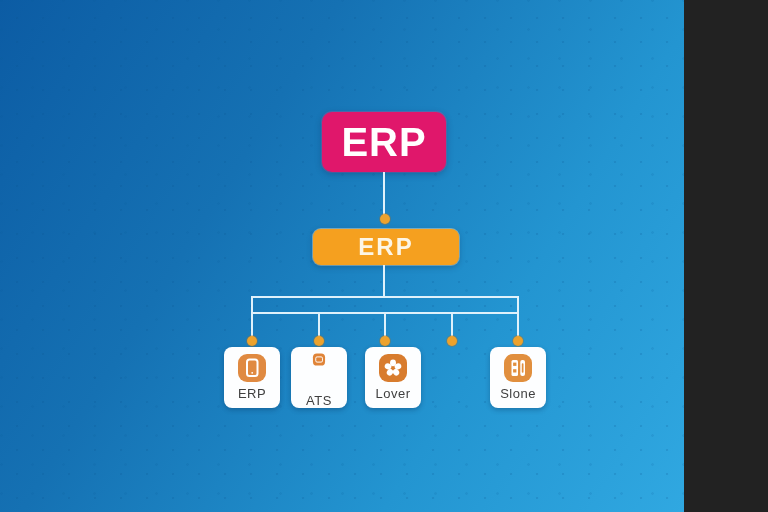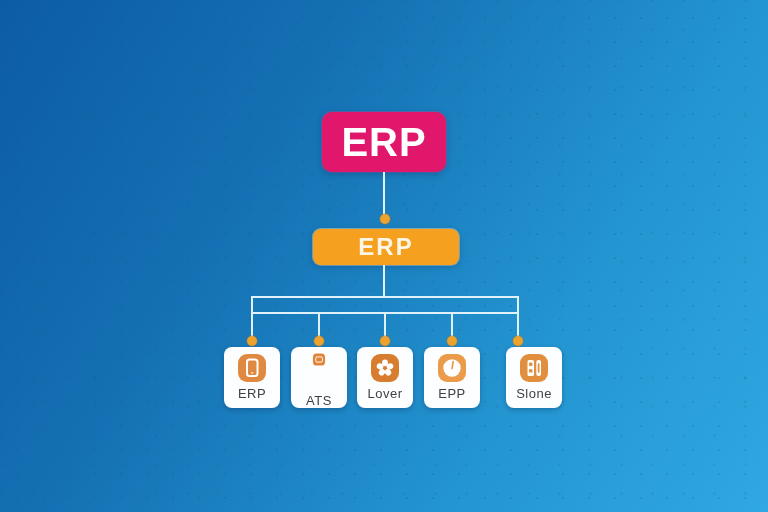--- a/index.html
+++ b/index.html
@@ -1,18 +1,18 @@
 <!DOCTYPE html>
 <html><head>
 <meta charset="utf-8">
 <style>
   html,body{margin:0;padding:0;background:#222;}
   #canvas{
     position:relative;
-    width:768px;height:512px;
+    width:684px;height:512px;
     overflow:hidden;
     font-family:"Liberation Sans","DejaVu Sans",sans-serif;
     background:
       radial-gradient(rgba(8,80,140,0.18) 1.2px, transparent 1.6px),
       radial-gradient(rgba(8,90,150,0.14) 1.2px, transparent 1.6px),
       linear-gradient(122deg,#0c5ca4 0%,#1571b3 34%,#2395d1 70%,#30a8e1 100%);
     background-size:26px 24px,31px 29px,100% 100%;
     background-position:4px 6px,17px 15px,0 0;
   }
 
@@ -47,21 +47,21 @@
   .child-dot{top:336px;}
   #cdot-0{left:247px;} #cdot-1{left:314px;} #cdot-2{left:380px;} #cdot-3{left:447px;} #cdot-4{left:513px;}
 
   
   .child{
     position:absolute;top:347px;width:56px;height:61px;
     background:#fdfeff;border-radius:8px;box-sizing:border-box;
     box-shadow:0 2px 5px rgba(5,35,75,0.30);
     display:flex;flex-direction:column;align-items:center;
   }
-  #child-0{left:224px;} #child-1{left:291px;gap:24px;} #child-2{left:357px;} #child-3{left:424px;} #child-4{left:506px;}
+  #child-0{left:224px;} #child-1{left:291px;gap:24px;} #child-2{left:365px;} #child-3{left:424px;} #child-4{left:490px;}
   .child .icon{margin-top:6px;width:30px;height:30px;display:block;}
   .child-label{
     margin-top:3px;font-size:13px;color:#3f3f3f;font-weight:400;letter-spacing:0.5px;
   }
 </style>
 </head>
 <body>
 
 <div id="canvas">
 
@@ -113,28 +113,20 @@
         <ellipse cx="15" cy="9.8" rx="3" ry="3.4"></ellipse>
         <ellipse cx="15" cy="9.8" rx="3" ry="3.4" transform="rotate(72 15 15)"></ellipse>
         <ellipse cx="15" cy="9.8" rx="3" ry="3.4" transform="rotate(144 15 15)"></ellipse>
         <ellipse cx="15" cy="9.8" rx="3" ry="3.4" transform="rotate(216 15 15)"></ellipse>
         <ellipse cx="15" cy="9.8" rx="3" ry="3.4" transform="rotate(288 15 15)"></ellipse>
       </g>
     </svg>
     <div class="child-label">Lover</div>
   </div>
 
-  <div class="child" id="child-3">
-    <svg class="icon" viewBox="0 0 30 30">
-      <rect x="1" y="1" width="28" height="28" rx="9" fill="#ea9c4b"></rect>
-      <circle cx="15" cy="15" r="8.7" fill="#ffffff"></circle>
-      <line x1="15" y1="15.5" x2="16.2" y2="8.6" stroke-width="1.7" stroke-linecap="round" stroke="#ea9c4b"></line>
-    </svg>
-    <div class="child-label">EPP</div>
-  </div>
 
   <div class="child" id="child-4">
     <svg class="icon" viewBox="0 0 30 30">
       <rect x="1" y="1" width="28" height="28" rx="9" fill="#e18f3e"></rect>
       <rect x="8.5" y="7" width="6.5" height="16" rx="1.5" fill="#ffffff"></rect>
       <rect x="10.1" y="9.6" width="3.3" height="3.3" fill="#e18f3e"></rect>
       <rect x="10.1" y="16.2" width="3.3" height="3.3" fill="#e18f3e"></rect>
       <rect x="17.3" y="7" width="4.7" height="16" rx="2" fill="#ffffff"></rect>
       <rect x="18.8" y="10.2" width="1.7" height="9.6" rx="0.8" fill="#e18f3e"></rect>
     </svg>

